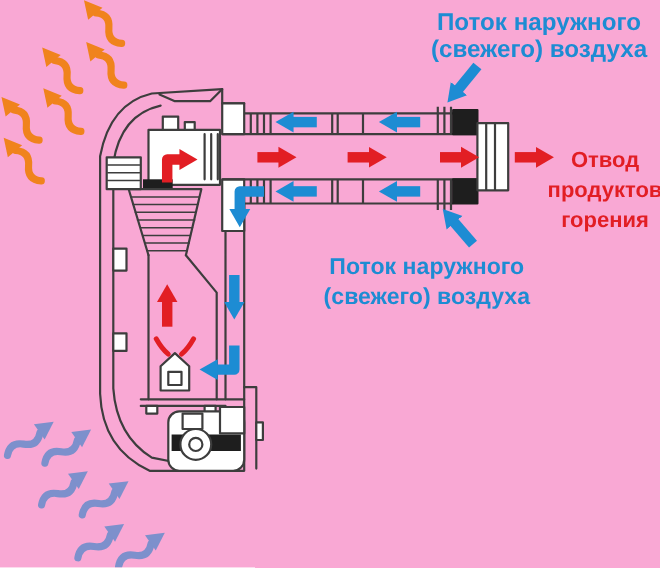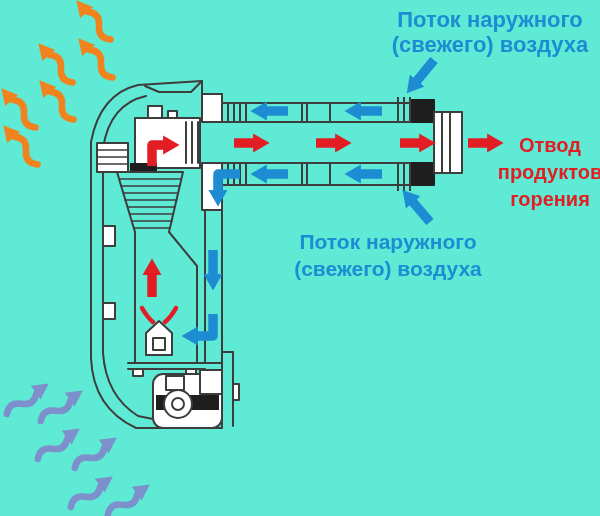--- a/index.html
+++ b/index.html
@@ -1,16 +1,16 @@
 <!DOCTYPE html>
 <html><head>
 <meta charset="utf-8">
 <style>
   html,body{margin:0;padding:0;background:#ffffff;}
-  .stage{position:relative;width:600px;height:516px;background:#5eead4;overflow:hidden;
+  .stage{position:relative;width:600px;height:516px;background:#f9a8d4;overflow:hidden;
          font-family:"Liberation Sans", sans-serif;}
   svg{display:block;}
   text{font-family:"Liberation Sans", sans-serif;font-weight:bold;}
   .lbl-blue{fill:#1d8cd3;font-size:22px;}
   .lbl-blue-sm{fill:#1d8cd3;font-size:21px;}
   .lbl-red{fill:#e21e24;font-size:20px;}
 </style>
 </head>
 <body>
 

